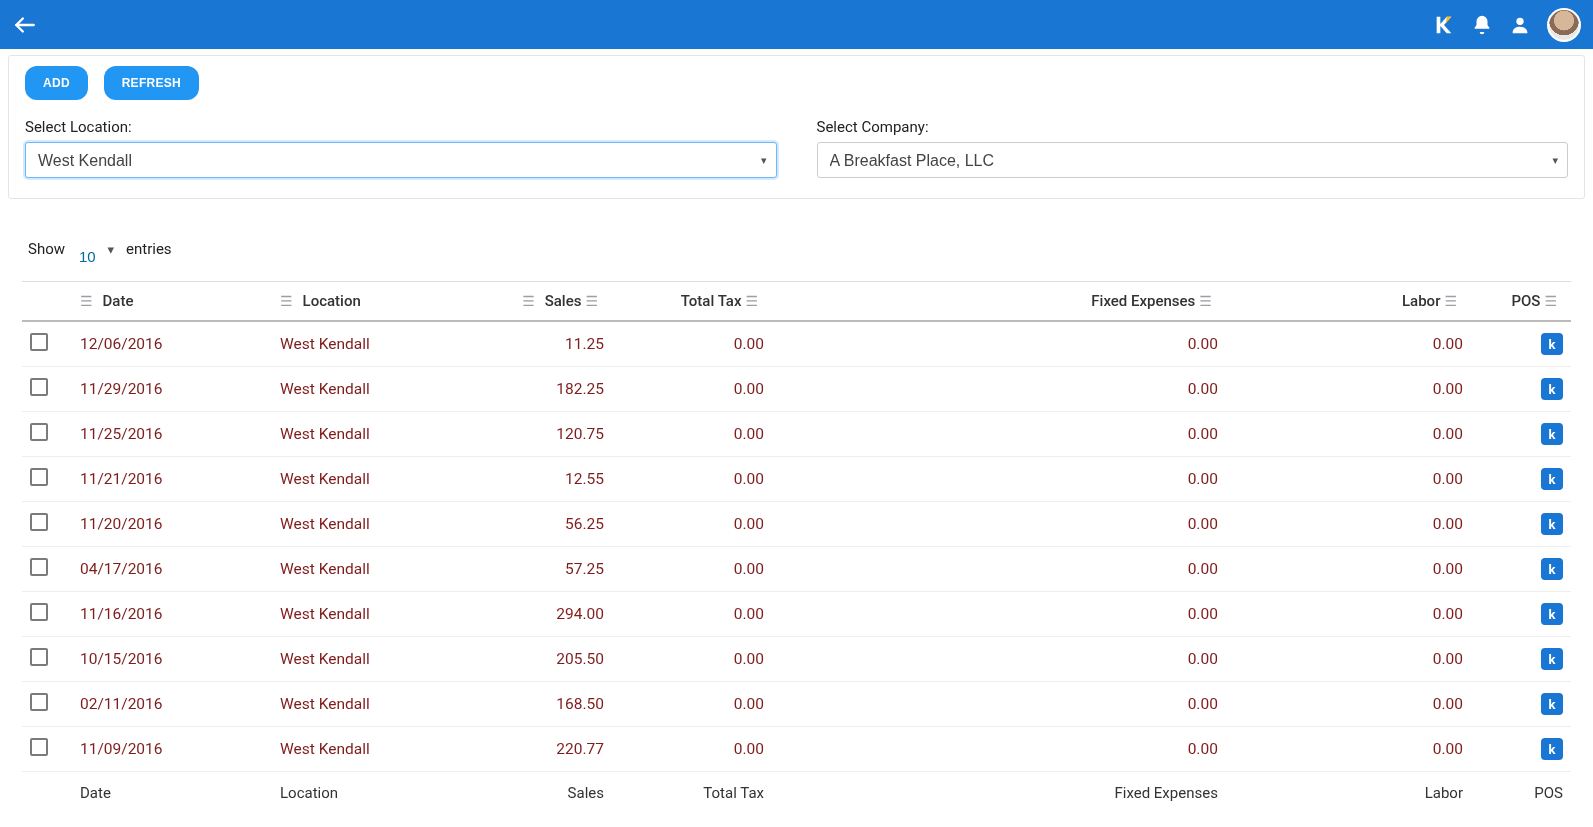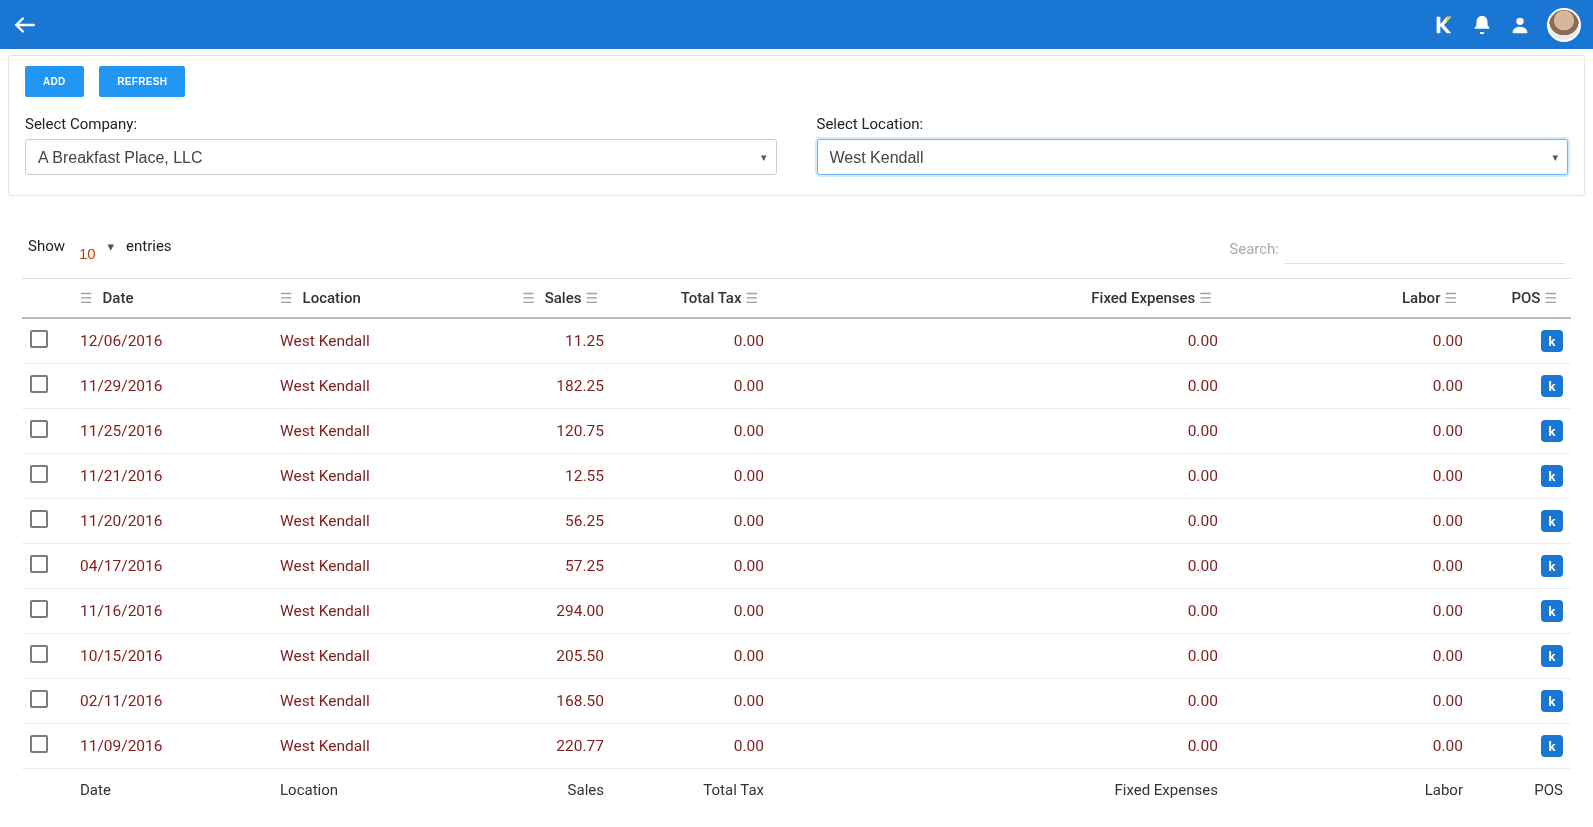--- a/index.html
+++ b/index.html
@@ -5,34 +5,34 @@
   * { box-sizing: border-box; margin: 0; padding: 0; }
   body { font-family: -apple-system, BlinkMacSystemFont, "Segoe UI", Roboto, Arial, sans-serif; background: #fff; color: #333; font-size: 15px; }
   .topbar { background: #1976d2; height: 49px; display: flex; align-items: center; padding: 0 12px; justify-content: space-between; }
   .topbar-left { display: flex; align-items: center; }
   .topbar-right { display: flex; align-items: center; gap: 16px; }
   .back-arrow { color: #fff; cursor: pointer; display: flex; align-items: center; }
   .topbar-icon { color: #fff; cursor: pointer; display: flex; align-items: center; }
   .logo-k { font-weight: 800; font-size: 20px; color: #fff; display:flex; align-items: center;}
   .avatar { width: 34px; height: 34px; border-radius: 50%; background: radial-gradient(circle at 50% 35%, #d7b79a 0 40%, #8a6b56 41% 60%, #e8e8e8 61% 100%); border: 2px solid #fff; cursor: pointer; }
   .panel { border: 1px solid #e5e5e5; border-radius: 3px; margin: 6px 8px 10px 8px; padding: 10px 16px 20px 16px; }
-  .btn { background: #2196f3; color: #fff; border: none; padding: 10px 18px; font-size: 10px; font-weight: 600; letter-spacing: .3px; border-radius: 2px; cursor: pointer; }
+  .btn { background: #2196f3; color: #fff; border: none; padding: 10px 18px; font-size: 12px; font-weight: 600; letter-spacing: .3px; border-radius: 12px; cursor: pointer; }
   .btn + .btn { margin-left: 12px; }
   .btn-row { margin-bottom: 18px; }
   .selects-row { display: flex; gap: 40px; }
   .sel-group { flex: 1; }
   .sel-label { font-size: 15px; color: #222; margin-bottom: 6px; display: block; }
   .sel { width: 100%; height: 36px; border: 1px solid #ccc; border-radius: 3px; padding: 0 28px 0 12px; font-size: 16px; color: #444; background: #fff; appearance: none; position: relative; }
   .sel-wrap { position: relative; }
   .sel-wrap::after { content: "▾"; position: absolute; right: 10px; top: 50%; transform: translateY(-50%); font-size: 11px; color: #555; pointer-events: none; }
   .sel.active { border-color: #6fb6f5; box-shadow: 0 0 0 2px rgba(33,150,243,.2); }
   .card { margin: 12px 8px; padding: 20px 14px 24px 14px; }
   .toolbar-row { display: flex; justify-content: space-between; align-items: flex-end; margin-bottom: 14px; padding: 0 6px; }
   .show-entries { display: flex; align-items: center; gap: 10px; color: #222; }
-  .show-entries select { border: none; font-size: 15px; padding: 2px 20px 2px 4px; appearance: none; background: transparent; color: #c2410c; margin-top: 15px; }
+  .show-entries select { border: none; font-size: 15px; padding: 2px 20px 2px 4px; appearance: none; background: transparent; color: #0369a1; margin-top: 15px; }
   .show-entries .sel-wrap::after { right: 2px; font-size: 13px; }
   .search-wrap { display: flex; align-items: center; gap: 6px; color: #aaa; }
   .search-input { border: none; border-bottom: 1px solid #ddd; width: 280px; padding: 6px 2px; font-size: 15px; color: #555; outline: none; }
   table { width: 100%; border-collapse: collapse; }
   thead th { text-align: left; font-weight: 500; color: #333; padding: 10px 8px; border-top: 1px solid #ddd; border-bottom: 2px solid #bbb; position: relative; font-size: 15px; }
   th.right, td.right { text-align: right; }
   .sort-icon { color: #9aa0a6; margin-right: 6px; font-size: 14px; }
   tbody td { padding: 11px 8px; border-bottom: 1px solid #eee; font-size: 15.5px; }
   tbody td.link { color: #7f1d1d; }
   tfoot td { padding: 12px 8px; color: #333; font-size: 15px; border-top: 1px solid #ddd; }
@@ -75,52 +75,48 @@
   </div>
 </div>
 
 <div class="panel">
   <div class="btn-row">
     <button class="btn">ADD</button>
     <button class="btn">REFRESH</button>
   </div>
   <div class="selects-row">
     <div class="sel-group">
+      <label class="sel-label">Select Location:</label>
+      <div class="sel-wrap">
+        <select class="sel active">
+          <option>West Kendall</option>
+        </select>
+      </div>
+    </div>
+    <div class="sel-group">
       <label class="sel-label">Select Company:</label>
       <div class="sel-wrap">
         <select class="sel">
           <option>A Breakfast Place, LLC</option>
-        </select>
-      </div>
-    </div>
-    <div class="sel-group">
-      <label class="sel-label">Select Location:</label>
-      <div class="sel-wrap">
-        <select class="sel active">
-          <option>West Kendall</option>
         </select>
       </div>
     </div>
   </div>
 </div>
 
 <div class="card">
   <div class="toolbar-row">
     <div class="show-entries">
       <span>Show</span>
       <span class="sel-wrap">
         <select>
           <option>10</option>
         </select>
       </span>
       <span>entries</span>
-    </div>
-    <div class="search-wrap">
-      <span>Search:</span>
-      <input class="search-input" value="" style="">
     </div>
   </div>
 
   <table>
     <thead>
       <tr>
         <th style="width:50px"></th>
         <th style="width:200px">
             <div class="th-row">
               <span class="sort-icon">☰</span>

